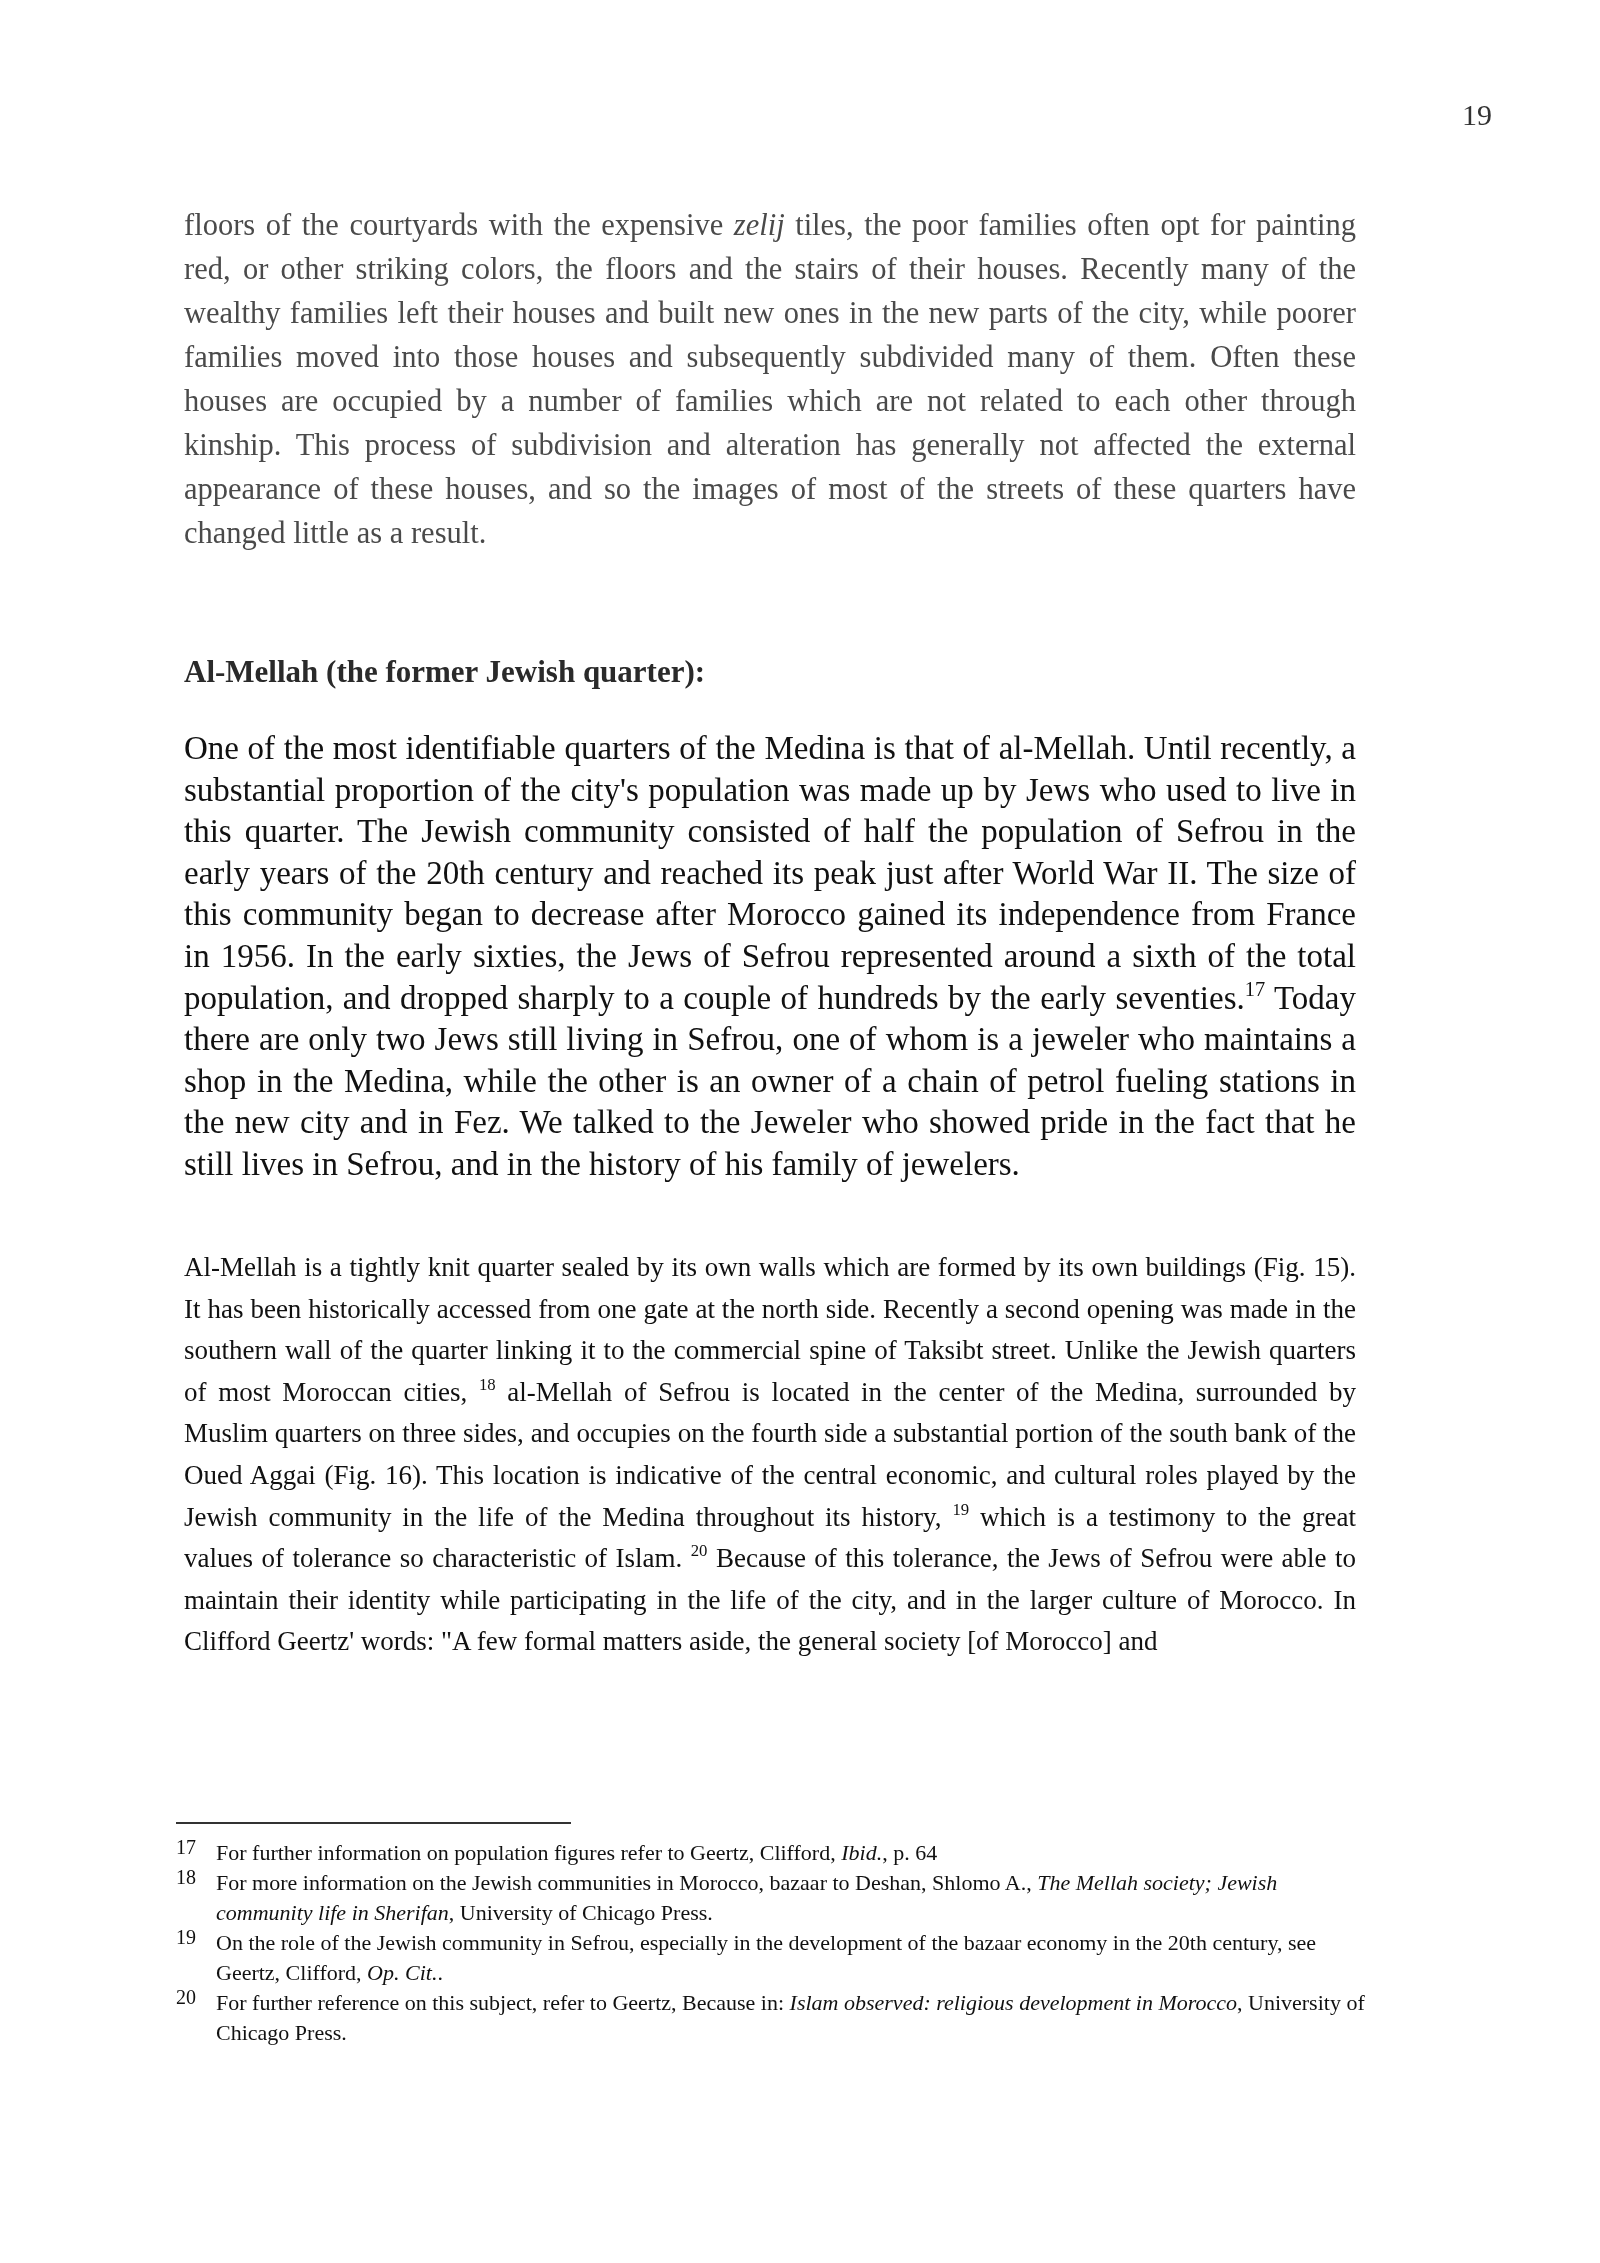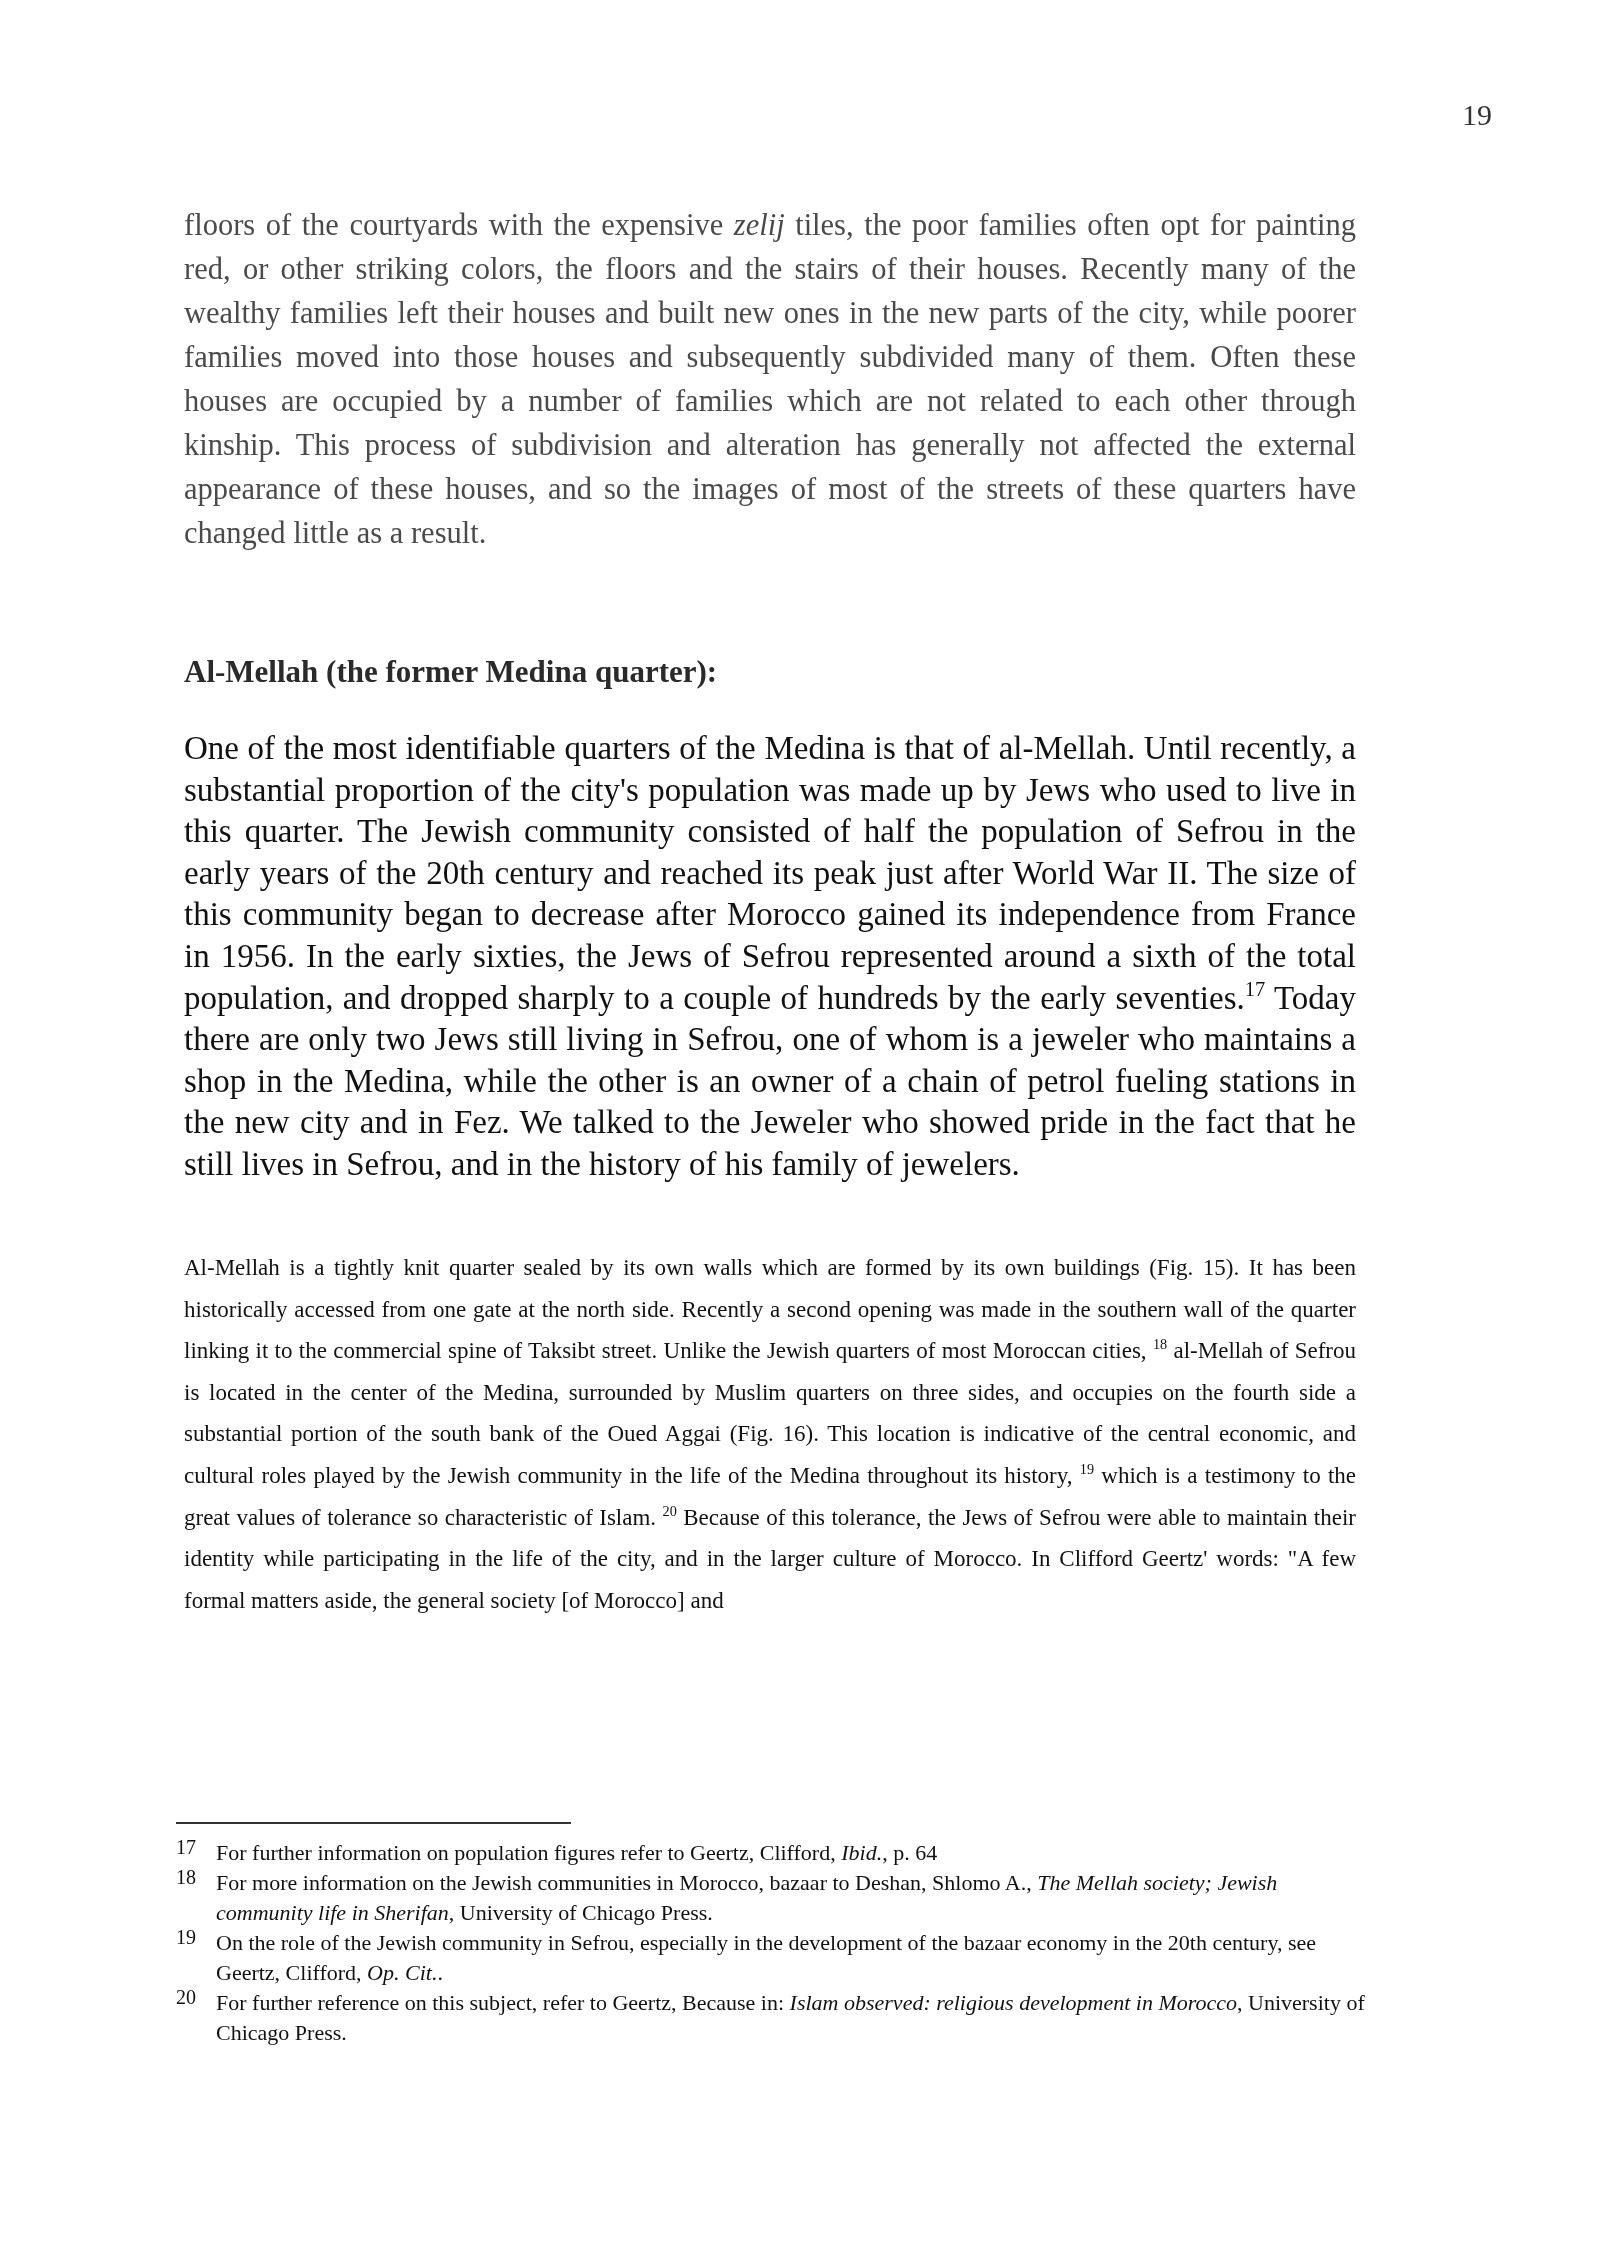--- a/index.html
+++ b/index.html
@@ -3,36 +3,36 @@
   <meta charset="utf-8">
   <style>
     html, body { margin: 0; padding: 0; background: #ffffff; }
     body { width: 1600px; height: 2263px; position: relative; overflow: hidden;
            font-family: "Liberation Serif", "DejaVu Serif", serif; color: #1a1a1a; }
     .page-number { position: absolute; left: 1462px; top: 98px; font-size: 30px; color: #333; }
     .para { position: absolute; left: 184px; width: 1172px; text-align: justify; margin: 0; }
     .p1 { top: 203px; font-size: 30.5px; line-height: 44px; color: #4a4a4a; }
     .heading { position: absolute; left: 184px; top: 654px; font-size: 31px; font-weight: bold; color: #2a2a2a; margin: 0; }
     .p2 { top: 728px; font-size: 33px; line-height: 41.6px; color: #111; }
-    .p3 { top: 1247px; font-size: 23px; line-height: 41.6px; color: #111; }
+    .p3 { top: 1247px; font-size: 27px; line-height: 41.6px; color: #111; }
     .para sup { font-size: 0.62em; line-height: 0; vertical-align: 0.65em; }
     .fn-rule { position: absolute; left: 176px; top: 1822px; width: 395px; height: 2px; background: #333; }
     .footnotes { position: absolute; left: 176px; top: 1838px; width: 1190px; font-size: 22px; line-height: 30px; color: #111; }
     .fn { position: relative; padding-left: 40px; }
     .fn-num { position: absolute; left: 0; top: -6px; font-size: 20px; }
     em { font-style: italic; }
   </style>
 </head>
 <body>
 
 <div class="page-number">19</div>
 
 <p class="para p1"><span>floors of the courtyards with the expensive </span><em>zelij</em><span> tiles, the poor families often opt for painting red, or other striking colors, the floors and the stairs of their houses. Recently many of the wealthy families left their houses and built new ones in the new parts of the city, while poorer families moved into those houses and subsequently subdivided many of them. Often these houses are occupied by a number of families which are  not related to each other through kinship. This process of subdivision and alteration has generally not affected the external appearance of these houses, and so the images of most of the streets of these quarters have changed little as a result.</span></p>
 
-<h2 class="heading">Al-Mellah (the former Medina quarter):</h2>
+<h2 class="heading">Al-Mellah (the former Jewish quarter):</h2>
 
 <p class="para p2"><span>One of the most identifiable quarters of the Medina is that of al-Mellah. Until recently, a substantial proportion of the city's population was made up by Jews who used to live in this quarter. The Jewish community consisted of half the population of Sefrou in the early years of the 20th century and reached its peak just after World War II. The size of this community began to decrease after Morocco gained its independence from France in 1956. In the early sixties, the Jews of Sefrou represented around a sixth of the total population, and dropped sharply to a couple of hundreds by the early seventies.</span><sup>17</sup><span> Today there are only two Jews still living in Sefrou, one of whom is a jeweler who maintains a shop in the Medina, while the other is an owner of a chain of petrol fueling stations in the new city and in Fez. We talked to the Jeweler who showed pride in the fact that he still lives in Sefrou, and in the history of his family of jewelers.</span></p>
 
 <p class="para p3"><span>Al-Mellah is a tightly knit quarter sealed by its own walls which are formed by its own buildings (Fig. 15). It has been historically accessed from one gate at the north side. Recently a second opening was made in the southern wall of the quarter linking it to the commercial spine of Taksibt street. Unlike the Jewish quarters of most Moroccan cities, </span><sup>18</sup><span> al-Mellah of Sefrou is located in the center of the Medina, surrounded by Muslim quarters on three sides, and occupies on the fourth side a substantial portion of the south bank of the Oued Aggai (Fig. 16). This location is indicative of  the central economic, and cultural roles played by the Jewish community in the life of the Medina throughout its history, </span><sup>19</sup><span> which is a testimony to the great values of tolerance so characteristic of Islam. </span><sup>20</sup><span> Because of this tolerance, the Jews of Sefrou were able to maintain their identity while participating in the life of the city, and in the larger culture of Morocco. In Clifford Geertz' words: "A few formal matters aside, the general society [of  Morocco] and</span></p>
 
 <div class="fn-rule"></div>
 
 <div class="footnotes">
   <div class="fn">
     <span class="fn-num">17</span>

